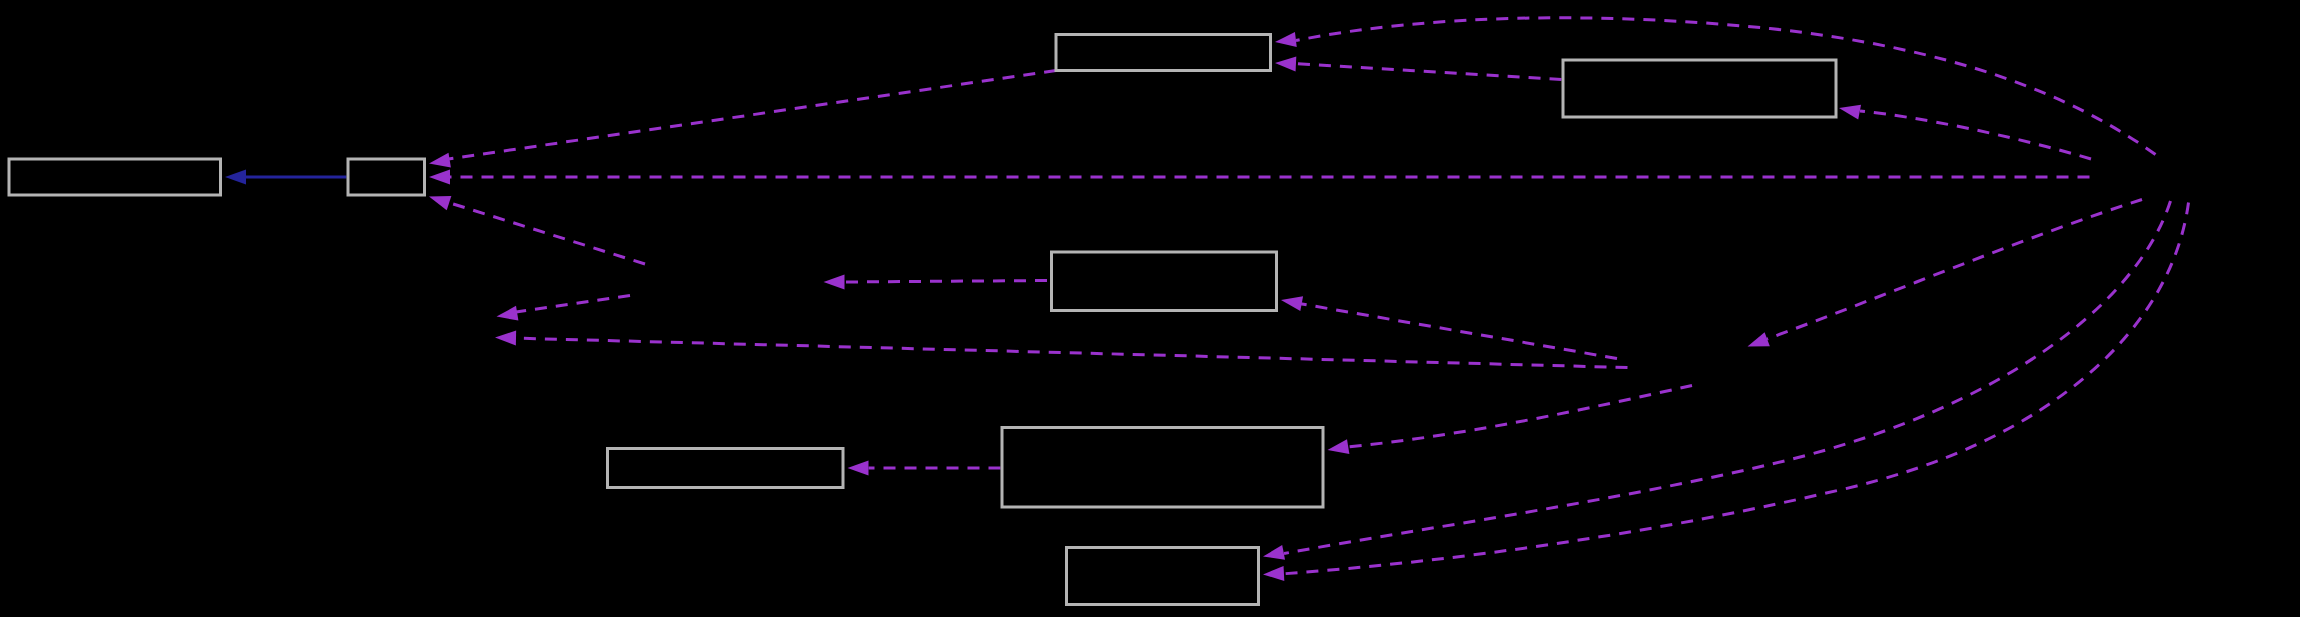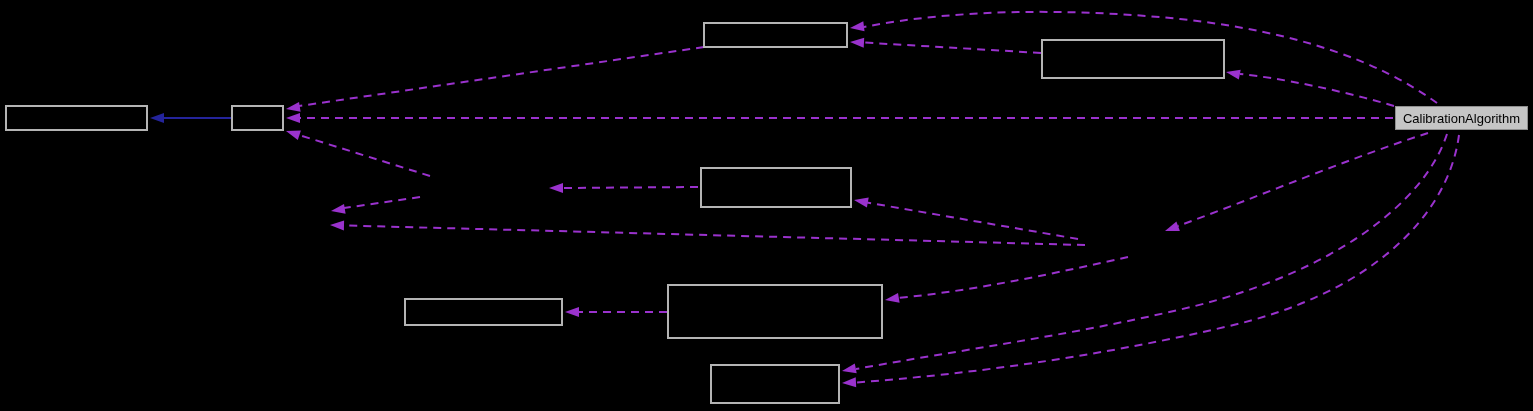--- a/index.html
+++ b/index.html
@@ -87,14 +87,13 @@
       <polygon points="150,118 164.0,113.0 164.0,123.0" fill="#24249b"></polygon>
     </svg>
 <div class="node empty" style="left: 703px; top: 22px; width: 145px; height: 26px; border-color: rgb(180, 180, 180);"></div>
     <div class="node empty" style="left: 1041px; top: 39px; width: 184px; height: 40px; border-color: rgb(180, 180, 180);"></div>
     <div class="node empty" style="left: 5px; top: 105px; width: 143px; height: 26px; border-color: rgb(180, 180, 180);"></div>
     <div class="node empty" style="left: 231px; top: 105px; width: 53px; height: 26px; border-color: rgb(180, 180, 180);"></div>
     <div class="node empty" style="left: 700px; top: 167px; width: 152px; height: 41px; border-color: rgb(180, 180, 180);"></div>
     <div class="node empty" style="left: 404px; top: 298px; width: 159px; height: 28px; border-color: rgb(180, 180, 180);"></div>
     <div class="node empty" style="left: 667px; top: 284px; width: 216px; height: 55px; border-color: rgb(180, 180, 180);"></div>
     <div class="node empty" style="left: 710px; top: 364px; width: 130px; height: 40px; border-color: rgb(180, 180, 180);"></div>
-    <div class="node highlight" style="left: 1395px; top: 106px; width: 133px; height: 24px; background: rgb(197, 197, 197); border: 1px solid rgb(143, 143, 143); color: rgb(0, 0, 0);">CalibrationAlgorithm</div>
   </div>
 
 </body></html>

